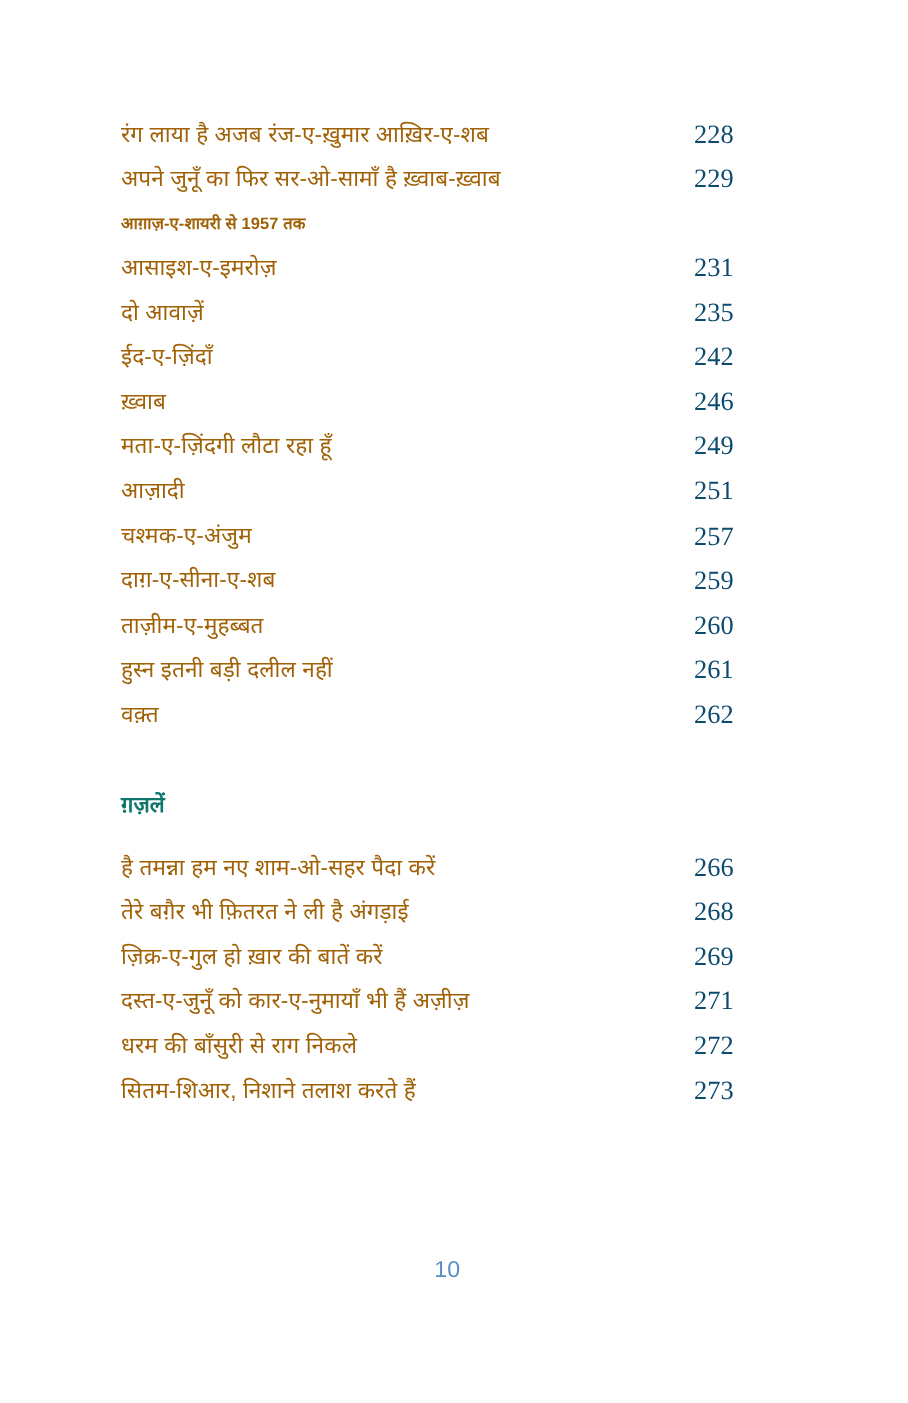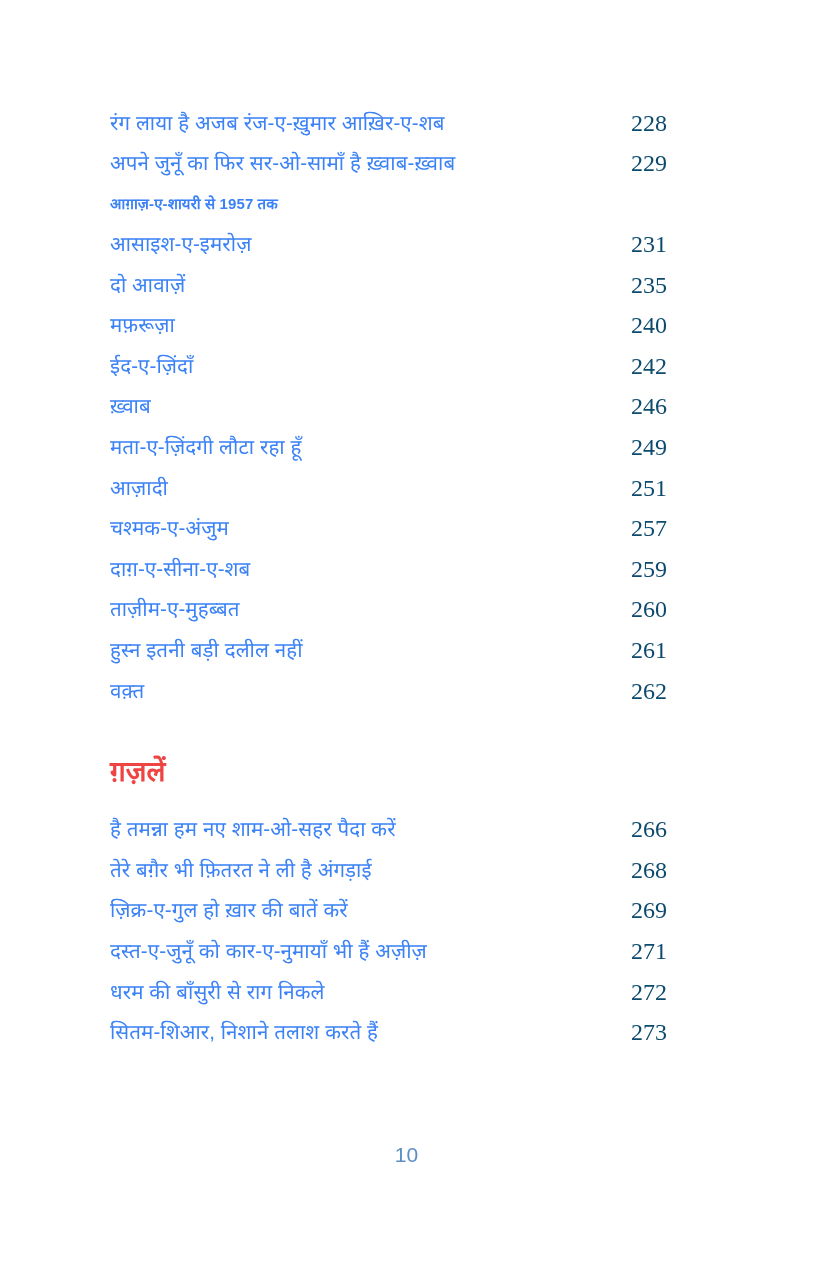--- a/index.html
+++ b/index.html
@@ -35,21 +35,21 @@
     display: block;
     height: 40.6px;
     white-space: nowrap;
   }
   .row .title {
     display: inline-block;
     font-family: "Liberation Sans", sans-serif;
     font-size: 20.5px;
     line-height: 40.6px;
     letter-spacing: 0.1px;
-    color: #3b82f6;
+    color: #a16207;
     vertical-align: top;
   }
   .row .pageno {
     position: absolute;
     left: 521px;
     top: 0;
     font-family: "Liberation Serif", serif;
     font-size: 24px;
     line-height: 40.6px;
     color: #0c4a6e;
@@ -71,23 +71,23 @@
   
   .section-heading {
     position: relative;
     height: 60px;
     padding-top: 38px;
     box-sizing: content-box;
   }
   .section-heading .title {
     font-family: "Liberation Sans", sans-serif;
     font-weight: bold;
-    font-size: 28px;
+    font-size: 20px;
     line-height: 46px;
-    color: #ef4444;
+    color: #0f766e;
   }
 
   .footer-pageno {
     position: absolute;
     left: 0;
     right: 12px;
     top: 1143px;
     text-align: center;
     font-family: "Liberation Sans", sans-serif;
     font-size: 21px;
@@ -97,21 +97,20 @@
 </head>
 <body>
 
 <div class="page">
   <div class="toc" id="toc-list">
       <div class="row tight"><span class="title">रंग लाया है अजब रंज-ए-ख़ुमार आख़िर-ए-शब</span><span class="pageno">228</span></div>
       <div class="row tight"><span class="title">अपने जुनूँ का फिर सर-ओ-सामाँ है ख़्वाब-ख़्वाब</span><span class="pageno">229</span></div>
       <div class="row subhead"><span class="title">आग़ाज़-ए-शायरी से 1957 तक</span></div>
       <div class="row"><span class="title">आसाइश-ए-इमरोज़</span><span class="pageno">231</span></div>
       <div class="row"><span class="title">दो आवाज़ें</span><span class="pageno">235</span></div>
-      <div class="row"><span class="title">मफ़रूज़ा</span><span class="pageno">240</span></div>
       <div class="row"><span class="title">ईद-ए-ज़िंदाँ</span><span class="pageno">242</span></div>
       <div class="row"><span class="title">ख़्वाब</span><span class="pageno">246</span></div>
       <div class="row"><span class="title">मता-ए-ज़िंदगी लौटा रहा हूँ</span><span class="pageno">249</span></div>
       <div class="row"><span class="title">आज़ादी</span><span class="pageno">251</span></div>
       <div class="row"><span class="title">चश्मक-ए-अंजुम</span><span class="pageno">257</span></div>
       <div class="row"><span class="title">दाग़-ए-सीना-ए-शब</span><span class="pageno">259</span></div>
       <div class="row"><span class="title">ताज़ीम-ए-मुहब्बत</span><span class="pageno">260</span></div>
       <div class="row"><span class="title">हुस्न इतनी बड़ी दलील नहीं</span><span class="pageno">261</span></div>
       <div class="row"><span class="title">वक़्त</span><span class="pageno">262</span></div>
       <div class="section-heading"><span class="title">ग़ज़लें</span></div>

